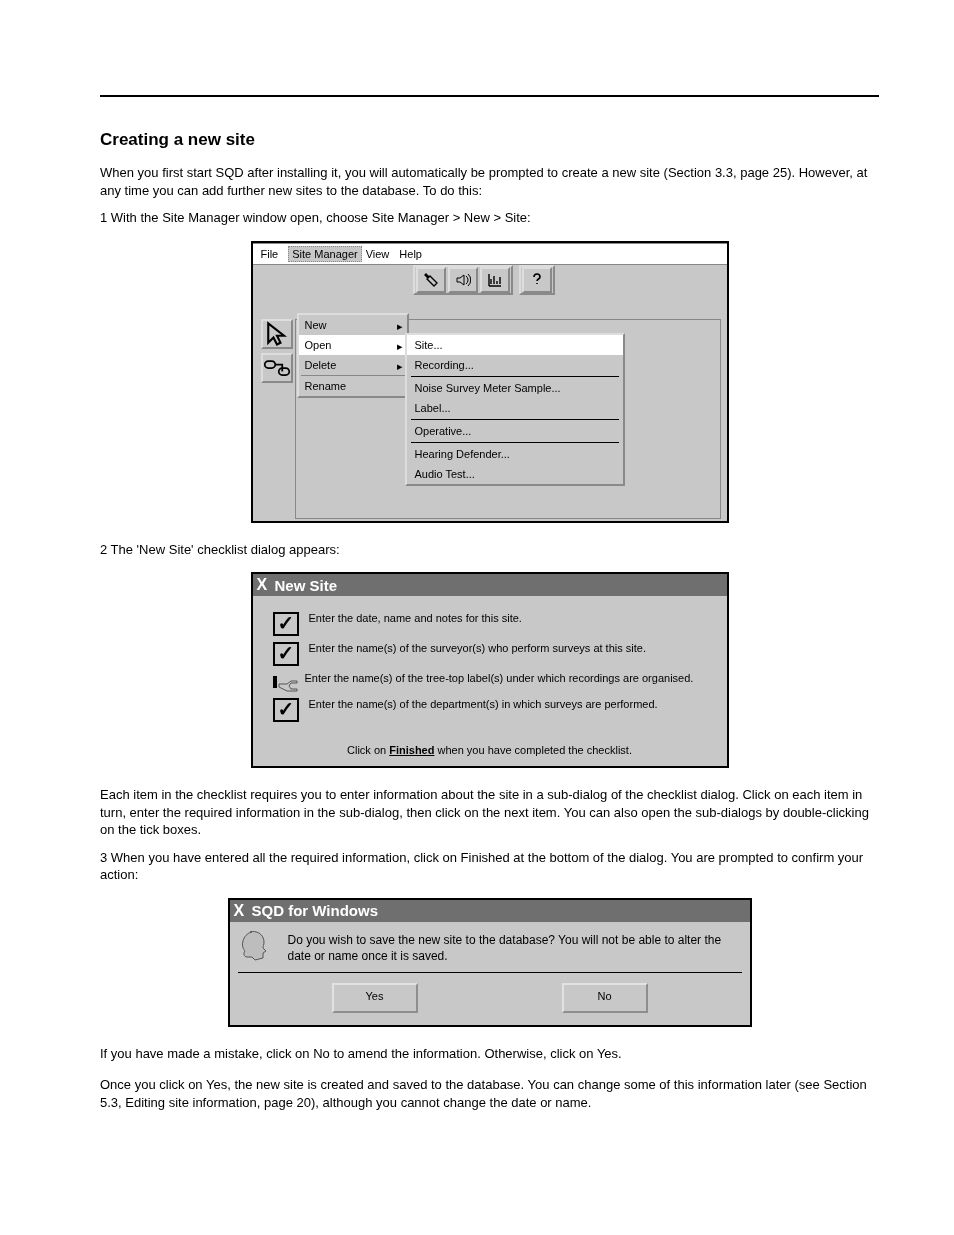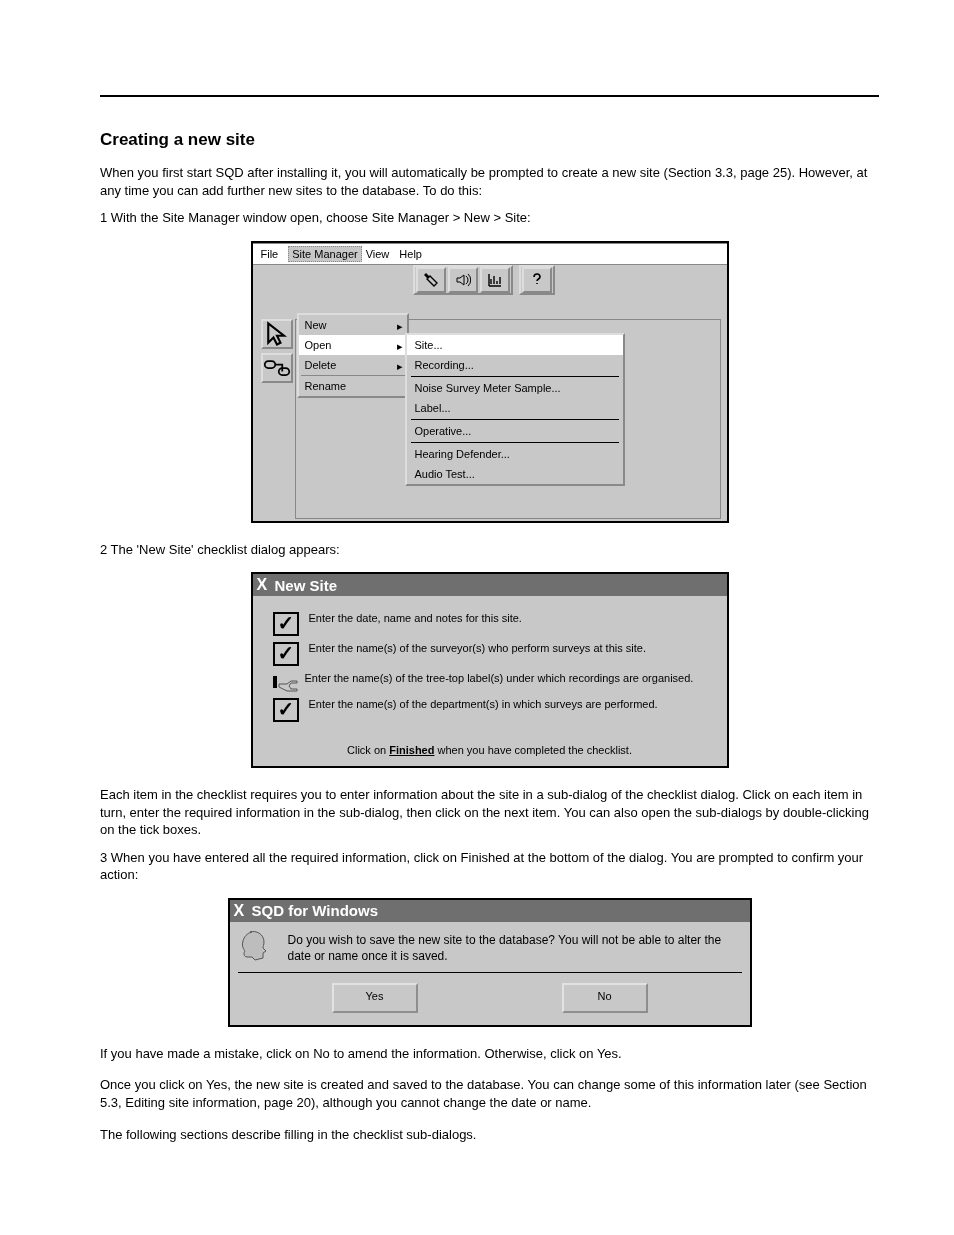--- a/index.html
+++ b/index.html
@@ -222,16 +222,15 @@
         <div class="btnrow">
           <div class="btn">Yes</div>
           <div class="btn">No</div>
         </div>
       </div>
     </div>
 
     <div class="after-text">
       <p>If you have made a mistake, click on No to amend the information. Otherwise, click on Yes.</p>
       <p>Once you click on Yes, the new site is created and saved to the database. You can change some of this information later (see Section 5.3, Editing site information, page 20), although you cannot change the date or name.</p>
-      <p>The following sections describe filling in the checklist sub-dialogs.</p>
     </div>
   </div>
 </div>
 
 </body></html>

